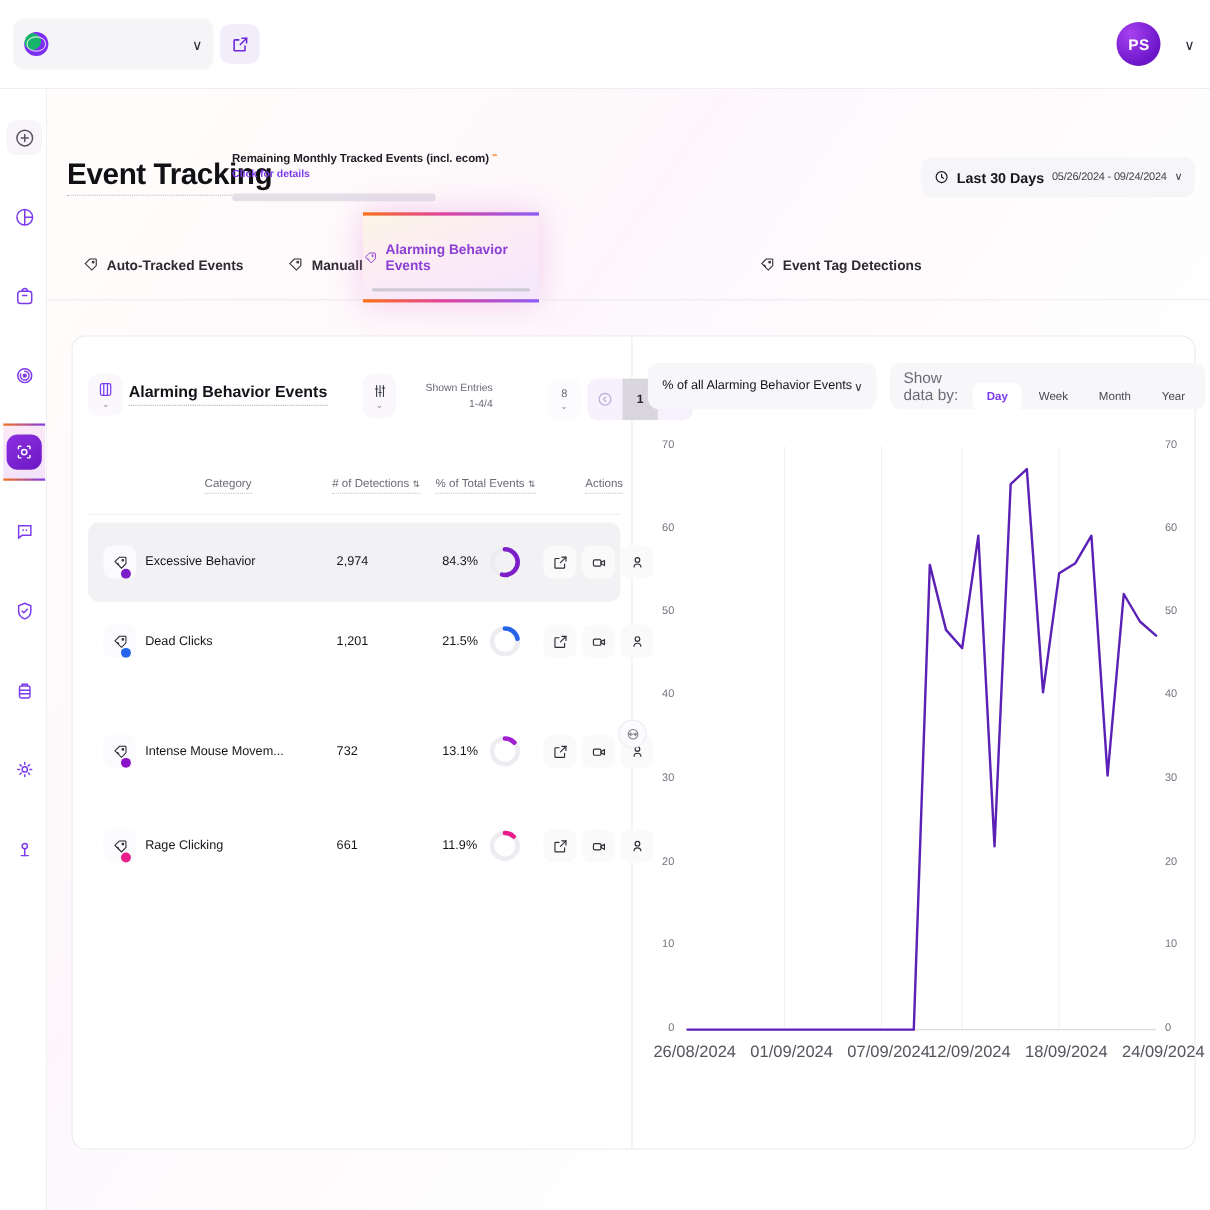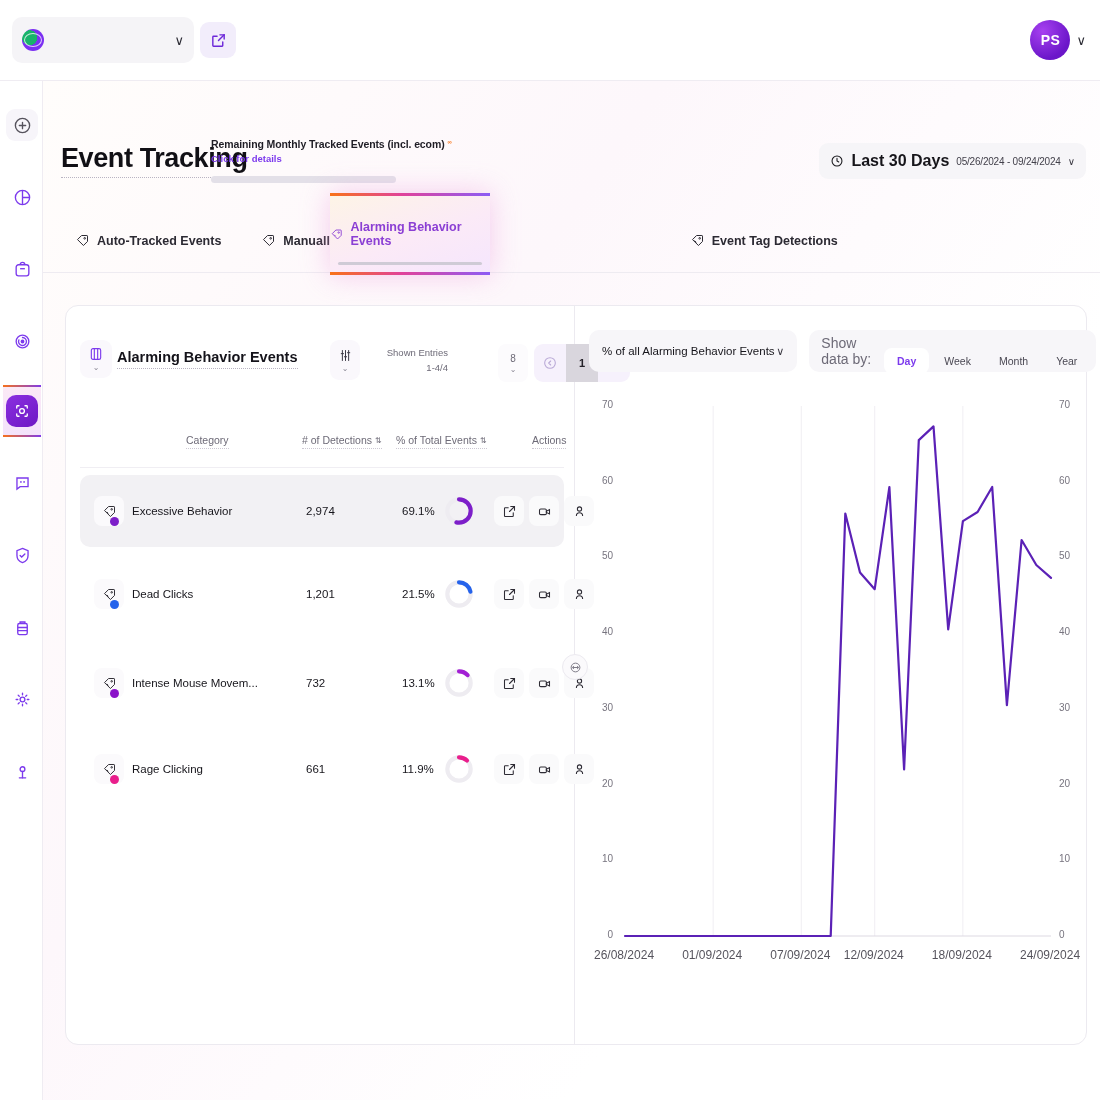--- a/index.html
+++ b/index.html
@@ -37,21 +37,21 @@
 
   .ext-btn {
     position: absolute; left: 200px; top: 22px;
     width: 36px; height: 36px; border-radius: 9px;
     background: #f2edfb; display:flex; align-items:center; justify-content:center;
     border: none; cursor: pointer;
   }
 
   .avatar-wrap {
     position: absolute; right: 14px; top: 20px;
-    display: flex; align-items: center; gap: 6px;
+    display: flex; align-items: center; gap: 21px;
   }
   .avatar {
     width: 40px; height: 40px; border-radius: 50%;
     background: radial-gradient(circle at 32% 28%, #a741f0, #6b16c9 70%);
     color: #fff; font-size: 14px; font-weight: 700;
     display:flex; align-items:center; justify-content:center;
     letter-spacing: .4px;
   }
   .avatar-caret { color: #2a2a33; font-size: 13px; }
 
@@ -110,21 +110,21 @@
     position: absolute; right: 172px; top: 62px;
     width: 36px; height: 36px; border-radius: 9px;
     background: #f3edfc; border: none; cursor: pointer;
     display:flex; align-items:center; justify-content:center;
   }
   .daterange {
     position: absolute; right: 14px; top: 62px; height: 36px;
     background: #f6f5f8; border-radius: 9px;
     display: flex; align-items: center; gap: 7px; padding: 0 11px; cursor: pointer;
   }
-  .dr-label { font-size: 16px; font-weight: 700; color: #16151a; }
+  .dr-label { font-size: 13px; font-weight: 700; color: #16151a; }
   .dr-dates { font-size: 10px; color: #43414b; letter-spacing: -.2px; }
   .dr-caret { font-size: 10px; color: #3a3842; }
 
   
   .tabs { position: absolute; left: 18px; top: 140px; display: flex; align-items: center; gap: 12px; }
   .tab {
     display: flex; align-items: center; gap: 7px;
     padding: 12px 14px; cursor: pointer;
     font-size: 12.5px; font-weight: 700; color: #2c2a33; white-space: nowrap;
   }
@@ -265,21 +265,21 @@
     padding: 7px 13px; border-radius: 8px; font-size: 10.5px;
     color: #4a4853; cursor: pointer; margin-top: 19px;
   }
   .sb-opt.on { background: #ffffff; color: #7c3aed; font-weight: 700; }
 
   .chart { position: absolute; left: 6px; top: 82px; width: 500px; height: 620px; }
   .ylab {
     position: absolute; font-size: 10px; color: #77747f; text-align: right; width: 24px;
   }
   .ylab.r { text-align: left; }
-  .xlab { position: absolute; font-size: 12px; color: #56545d; }
+  .xlab { position: absolute; font-size: 15px; color: #56545d; }
 
   svg.plot { position: absolute; left: 0; top: 0; }
 </style>
 </head>
 <body>
 
 <div class="topbar">
   <div class="site-select">
     <span class="globe-icon"></span>
     <span class="site-caret">∨</span>
@@ -505,21 +505,21 @@
         <div class="row-ico">
           <svg viewBox="0 0 24 24" width="15" height="15" fill="none" stroke="#25232b" stroke-width="1.5">
             <path d="M4 10.5 10.5 4H19a1 1 0 0 1 1 1v8.5L13.5 20z"></path>
               <circle cx="15.5" cy="8.5" r="1.2"></circle>
               <path d="M7.5 12.5l2.5 2.5"></path>
           </svg>
         </div>
         <span class="row-dot" style="background:#7d1fc9"></span>
         <span class="row-name">Excessive Behavior</span>
         <span class="row-det">2,974</span>
-        <span class="row-pct">69.1%</span>
+        <span class="row-pct">84.3%</span>
         <span class="row-donut">
           <svg viewBox="0 0 36 36" width="30" height="30">
             <circle cx="18" cy="18" r="14" fill="none" stroke="#eeecf1" stroke-width="5"></circle>
             <circle cx="18" cy="18" r="14" fill="none" stroke="#7d1fc9" stroke-width="5" stroke-dasharray="46.9 87.9" stroke-linecap="round" transform="rotate(-90 18 18)"></circle>
           </svg>
         </span>
         <span class="row-acts">
           <span class="act-btn">
             <svg viewBox="0 0 24 24" fill="none" stroke="#2e2c35" stroke-width="1.7" stroke-linecap="round">
               <path d="M14 4h6v6"></path>
@@ -535,21 +535,21 @@
           </span>
           <span class="act-btn">
             <svg viewBox="0 0 24 24" fill="none" stroke="#2e2c35" stroke-width="1.7">
               <circle cx="12" cy="8" r="3.4"></circle>
                 <path d="M7 19a5 5 0 0 1 10 0"></path>
             </svg>
           </span>
         </span>
       </div>
 
-      <div class="row" style="top:252px">
+      <div class="row" style="top:241px">
         <div class="row-ico">
           <svg viewBox="0 0 24 24" width="15" height="15" fill="none" stroke="#25232b" stroke-width="1.5">
             <path d="M4 10.5 10.5 4H19a1 1 0 0 1 1 1v8.5L13.5 20z"></path>
               <circle cx="15.5" cy="8.5" r="1.2"></circle>
               <path d="M7.5 12.5l2.5 2.5"></path>
           </svg>
         </div>
         <span class="row-dot" style="background:#2563eb"></span>
         <span class="row-name">Dead Clicks</span>
         <span class="row-det">1,201</span>

